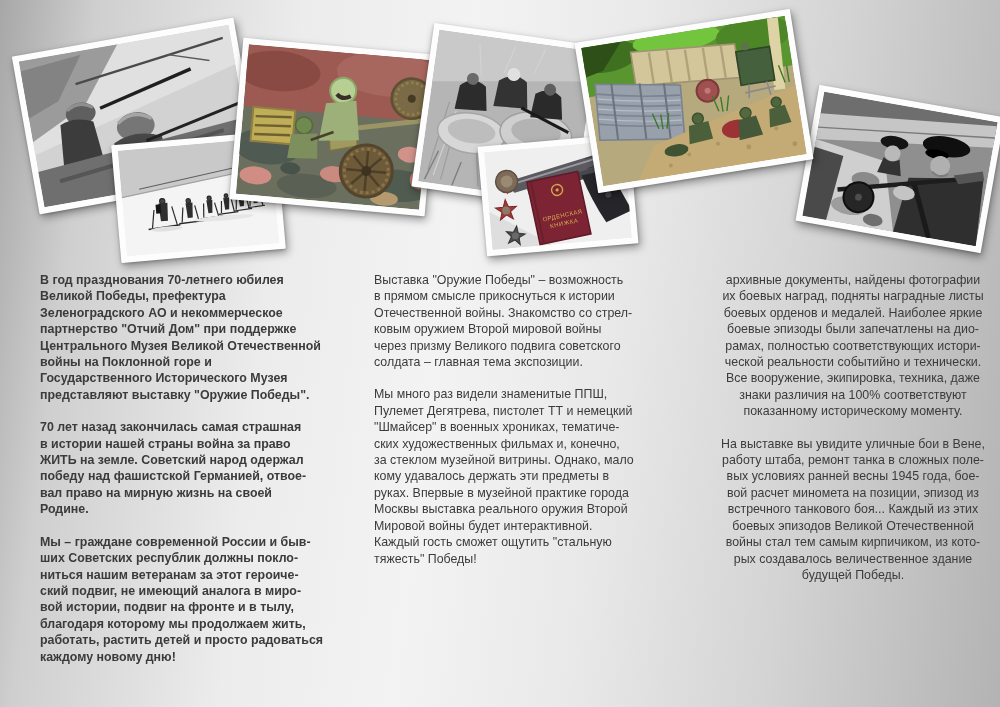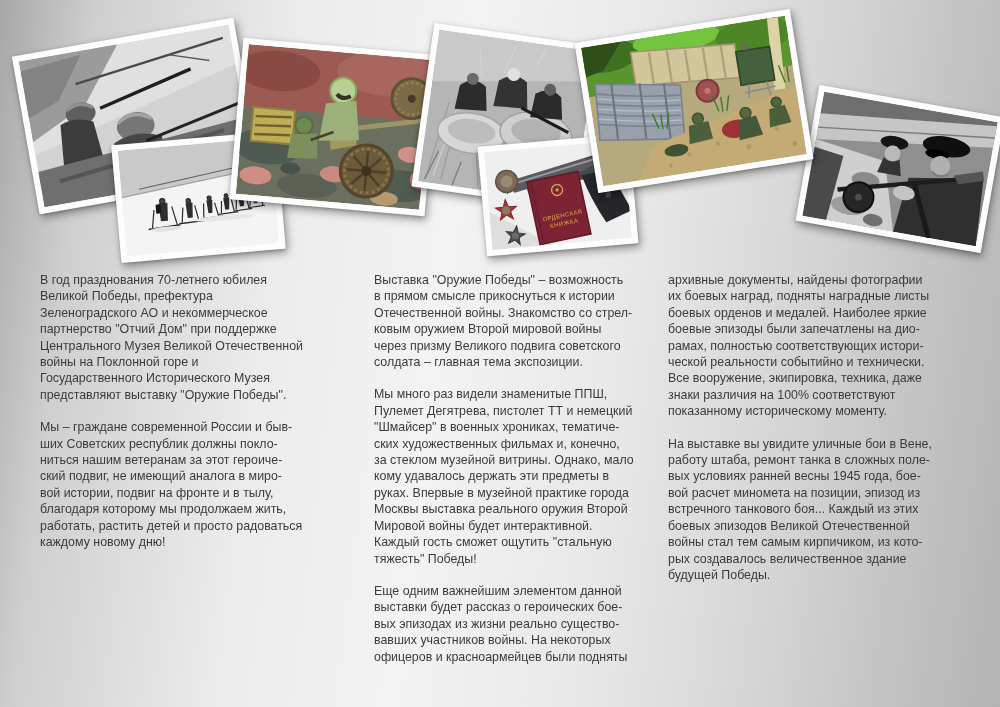--- a/index.html
+++ b/index.html
@@ -17,23 +17,23 @@
   .p1{left:24px;top:36px;width:213px;height:148px;transform:rotate(-10deg);z-index:1;}
   .p2{left:116px;top:138px;width:153px;height:106px;transform:rotate(-5deg);z-index:2;}
   .p3{left:236px;top:46px;width:184px;height:150px;transform:rotate(5deg);z-index:3;}
   .p4{left:422px;top:34px;width:158px;height:153px;transform:rotate(8deg);z-index:4;}
   .p5{left:482px;top:140px;width:140px;height:98px;transform:rotate(-5deg);z-index:5;}
   .p7{left:806px;top:100px;width:176px;height:126px;transform:rotate(10deg);z-index:6;}
   .p6{left:585px;top:25px;width:206px;height:140px;transform:rotate(-9deg);z-index:7;}
   
   .col{position:absolute;top:272px;color:#3b3b3b;font-size:12.4px;line-height:16.4px;}
   .col p{margin:0 0 16px 0;white-space:pre;}
-  .c1{left:40px;width:300px;}
+  .c1{left:40px;width:300px;font-weight:bold;}
   .c2{left:374px;width:300px;}
-  .c3{left:668px;width:290px;}
+  .c3{left:708px;width:290px;text-align:center;}
 </style>
 </head>
 <body>
 
 <div class="page">
 
   <div>
 
     <div class="photo p1">
       <svg viewBox="0 0 213 148" preserveAspectRatio="none">
@@ -294,20 +294,26 @@
 
   <div class="col c1">
     <p>В год празднования 70-летнего юбилея
 Великой Победы, префектура
 Зеленоградского АО и некоммерческое
 партнерство "Отчий Дом" при поддержке
 Центрального Музея Великой Отечественной
 войны на Поклонной горе и
 Государственного Исторического Музея
 представляют выставку "Оружие Победы".</p>
+    <p>70 лет назад закончилась самая страшная
+в истории нашей страны война за право
+ЖИТЬ на земле. Советский народ одержал
+победу над фашистской Германией, отвое-
+вал право на мирную жизнь на своей
+Родине.</p>
     <p>Мы – граждане современной России и быв-
 ших Советских республик должны покло-
 ниться нашим ветеранам за этот героиче-
 ский подвиг, не имеющий аналога в миро-
 вой истории, подвиг на фронте и в тылу,
 благодаря которому мы продолжаем жить,
 работать, растить детей и просто радоваться
 каждому новому дню!</p>
   </div>
 
@@ -322,25 +328,20 @@
 Пулемет Дегятрева, пистолет ТТ и немецкий
 "Шмайсер" в военных хрониках, тематиче-
 ских художественных фильмах и, конечно,
 за стеклом музейной витрины. Однако, мало
 кому удавалось держать эти предметы в
 руках. Впервые в музейной практике города
 Москвы выставка реального оружия Второй
 Мировой войны будет интерактивной.
 Каждый гость сможет ощутить "стальную
 тяжесть" Победы!</p>
-    <p>Еще одним важнейшим элементом данной
-выставки будет рассказ о героических бое-
-вых эпизодах из жизни реально существо-
-вавших участников войны. На некоторых
-офицеров и красноармейцев были подняты</p>
   </div>
 
   <div class="col c3">
     <p>архивные документы, найдены фотографии
 их боевых наград, подняты наградные листы
 боевых орденов и медалей. Наиболее яркие
 боевые эпизоды были запечатлены на дио-
 рамах, полностью соответствующих истори-
 ческой реальности событийно и технически.
 Все вооружение, экипировка, техника, даже

